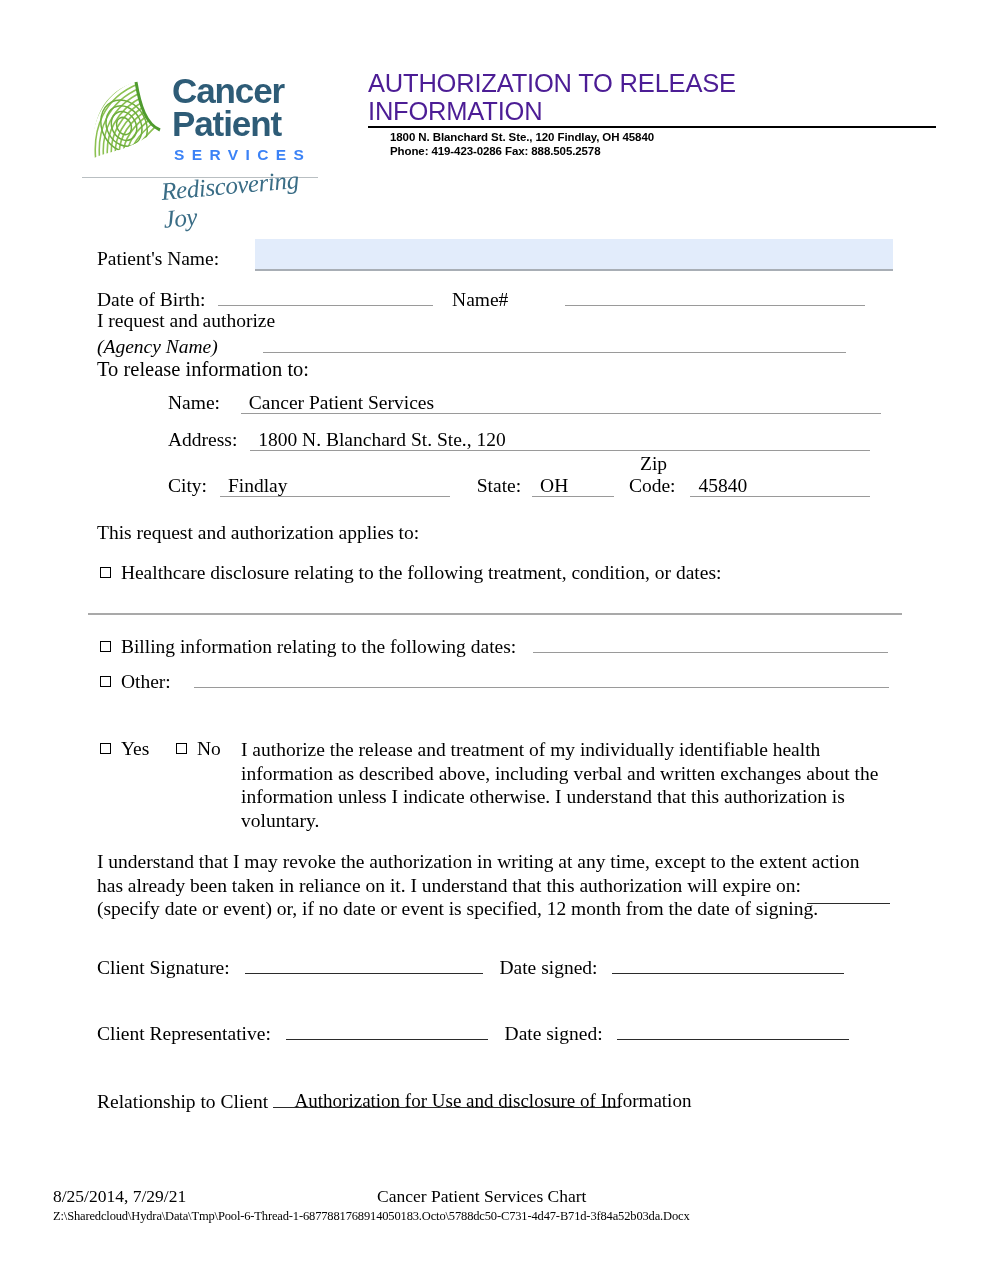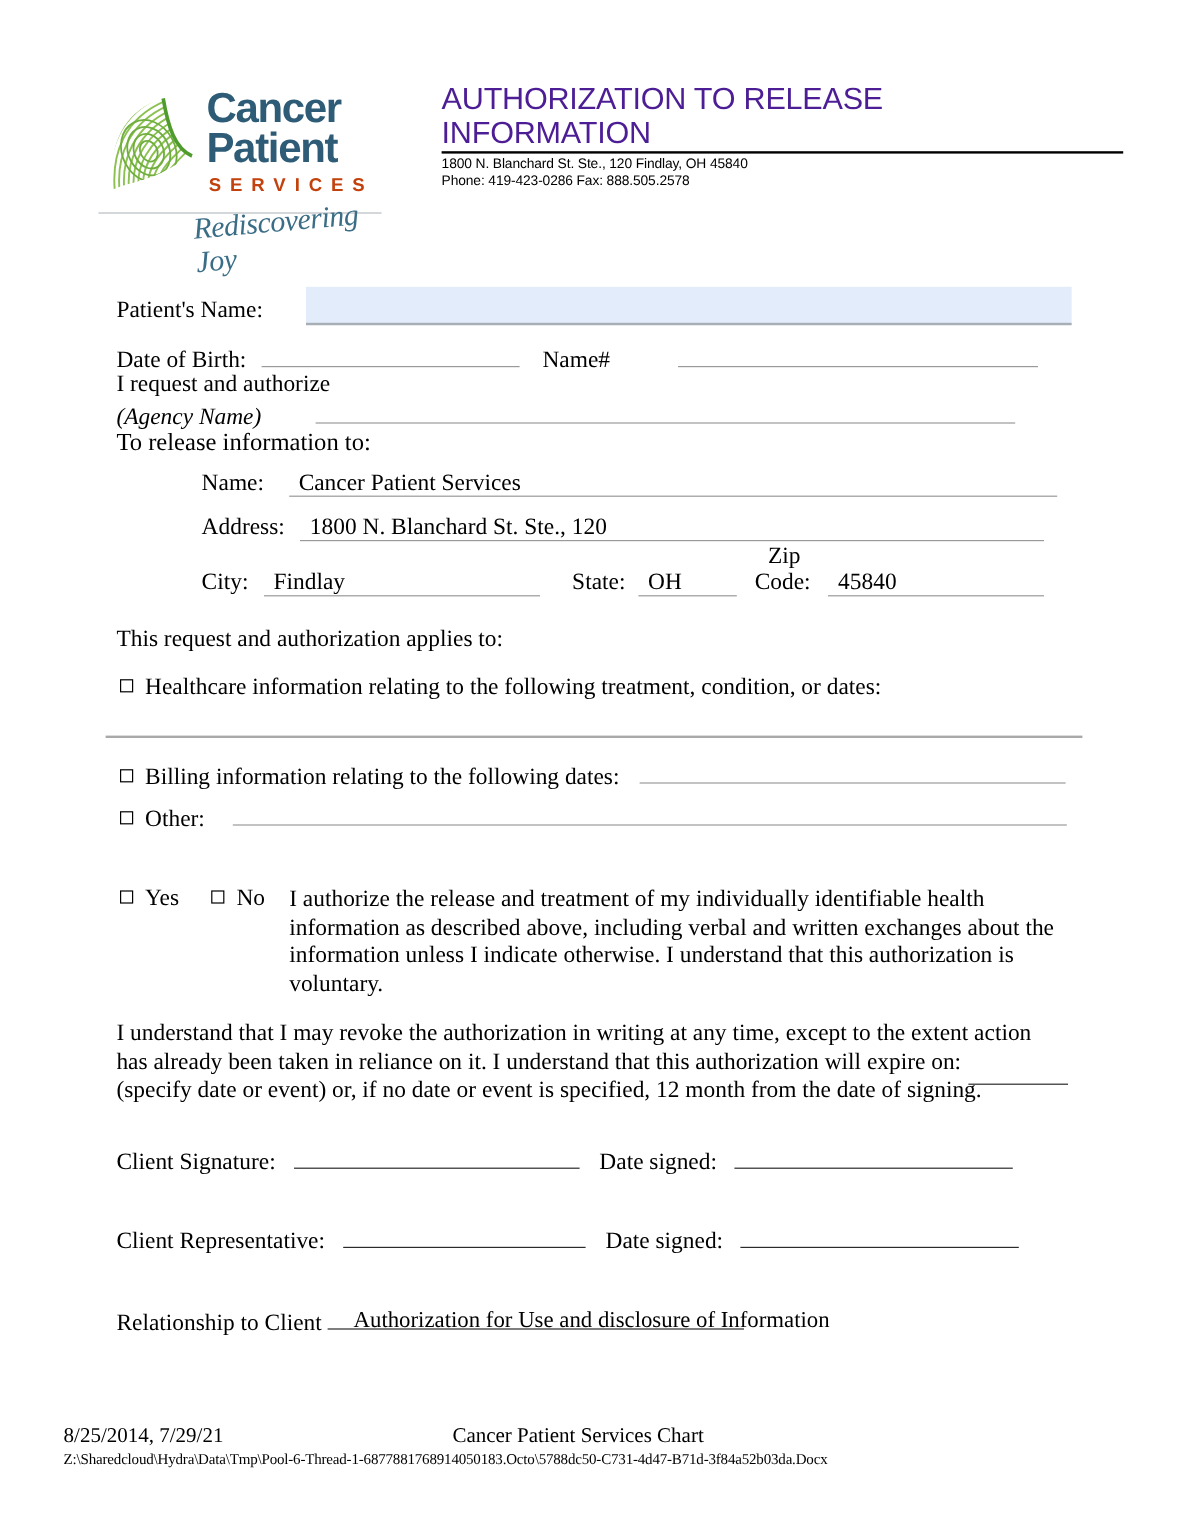--- a/index.html
+++ b/index.html
@@ -56,21 +56,21 @@
     font-size: 35px;
     line-height: 33px;
     letter-spacing: -1.1px;
     color: #2e5c77;
   }
   .logo-services {
     font-family: "Liberation Sans", "DejaVu Sans", sans-serif;
     font-weight: bold;
     font-size: 15.5px;
     letter-spacing: 7.4px;
-    color: #c2410c;
+    color: #3b82f6;
     margin-top: 6px;
     padding-left: 2px;
   }
   .logo-rule {
     position: absolute;
     left: -6px;
     top: 103px;
     width: 236px;
     height: 1px;
     background: #b9bfc2;
@@ -105,23 +105,24 @@
     width: 568px;
     height: 1.5px;
     background: #000;
     margin-top: 1px;
   }
   .addr-line {
     font-family: "Liberation Sans", "DejaVu Sans", sans-serif;
     font-size: 11.5px;
     line-height: 14.5px;
     color: #000;
-    font-weight: 400;
+    font-weight: 700;
     letter-spacing: -0.1px;
     margin-top: 2px;
+    margin-left: 22px;
   }
 
   
   .form {
     position: absolute;
     left: 0;
     top: 0;
     width: 986px;
   }
 
@@ -312,21 +313,21 @@
       <span class="lbl" style="margin-left:10px;">Code:</span>
       <span class="filled" style="width:180px; margin-left:10px;">45840</span>
     </div>
 
     <div class="row" style="left:97px; top:522px;">
       <span class="lbl">This request and authorization applies to:</span>
     </div>
 
     <div class="row" style="left:100px; top:562px;">
       <span class="cbox"></span>
-      <span class="lbl">Healthcare information relating to the following treatment, condition, or dates:</span>
+      <span class="lbl">Healthcare disclosure relating to the following treatment, condition, or dates:</span>
     </div>
 
     <div class="hrule" style="left:88px; top:613px; width:814px;"></div>
 
     <div class="row" style="left:100px; top:633px;">
       <span class="cbox"></span>
       <span class="lbl">Billing information relating to the following dates:</span>
       <span class="blank" style="width:355px; margin-left:12px;"></span>
     </div>
 

